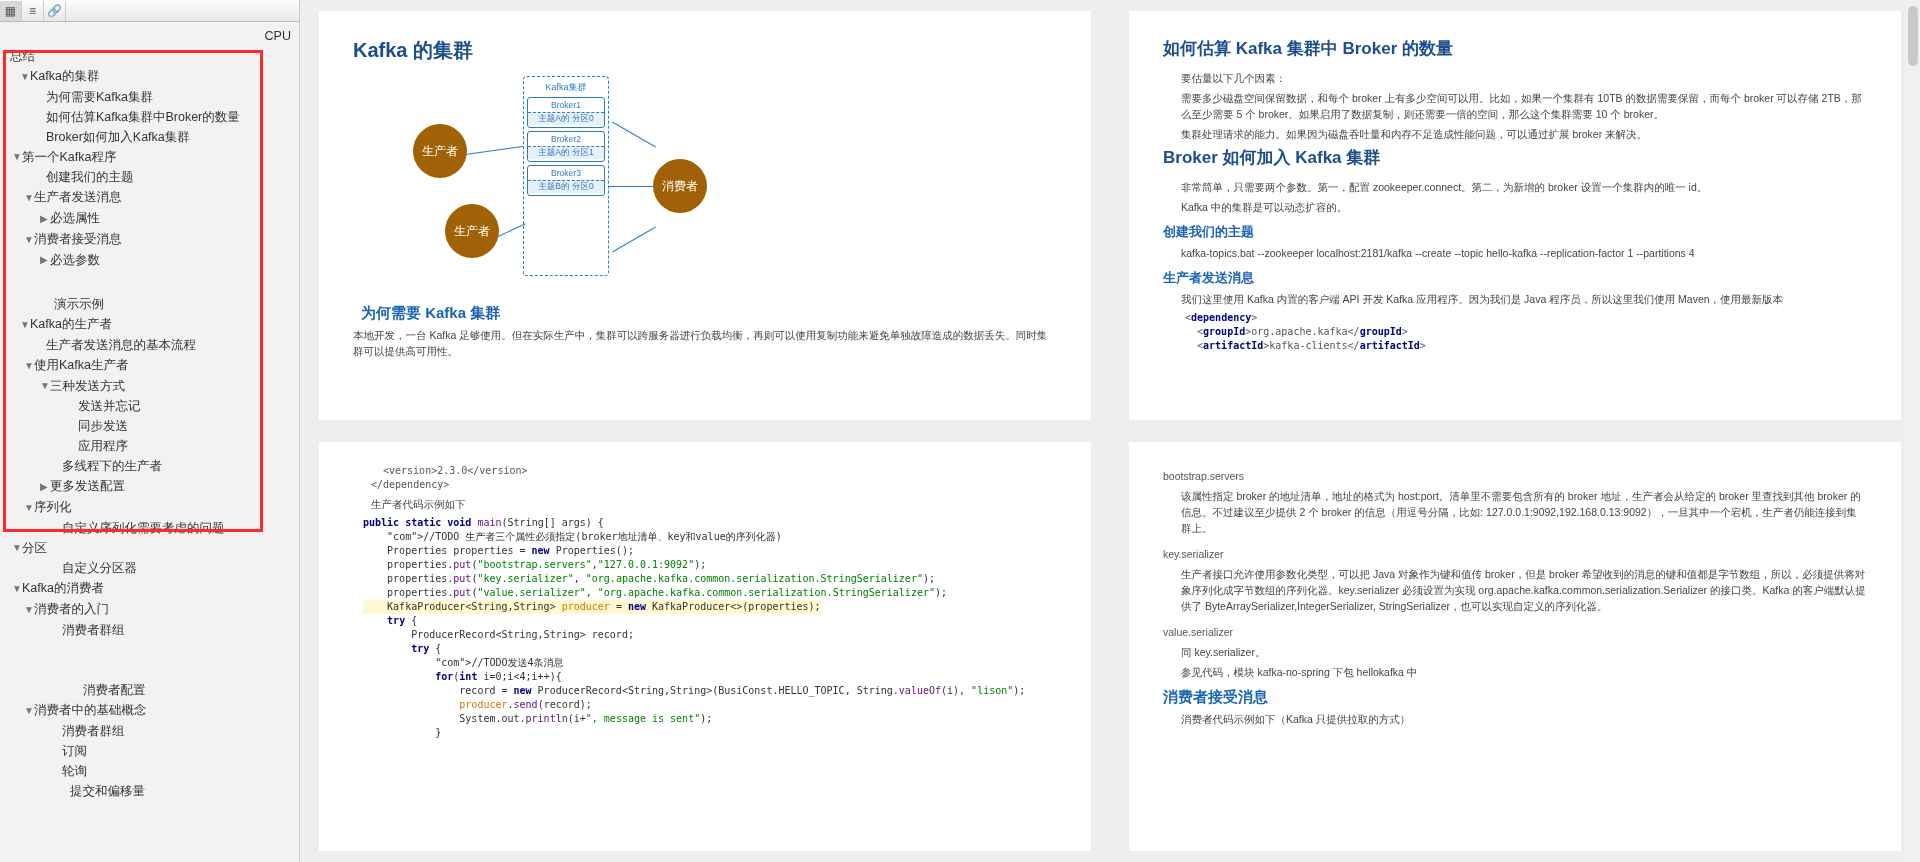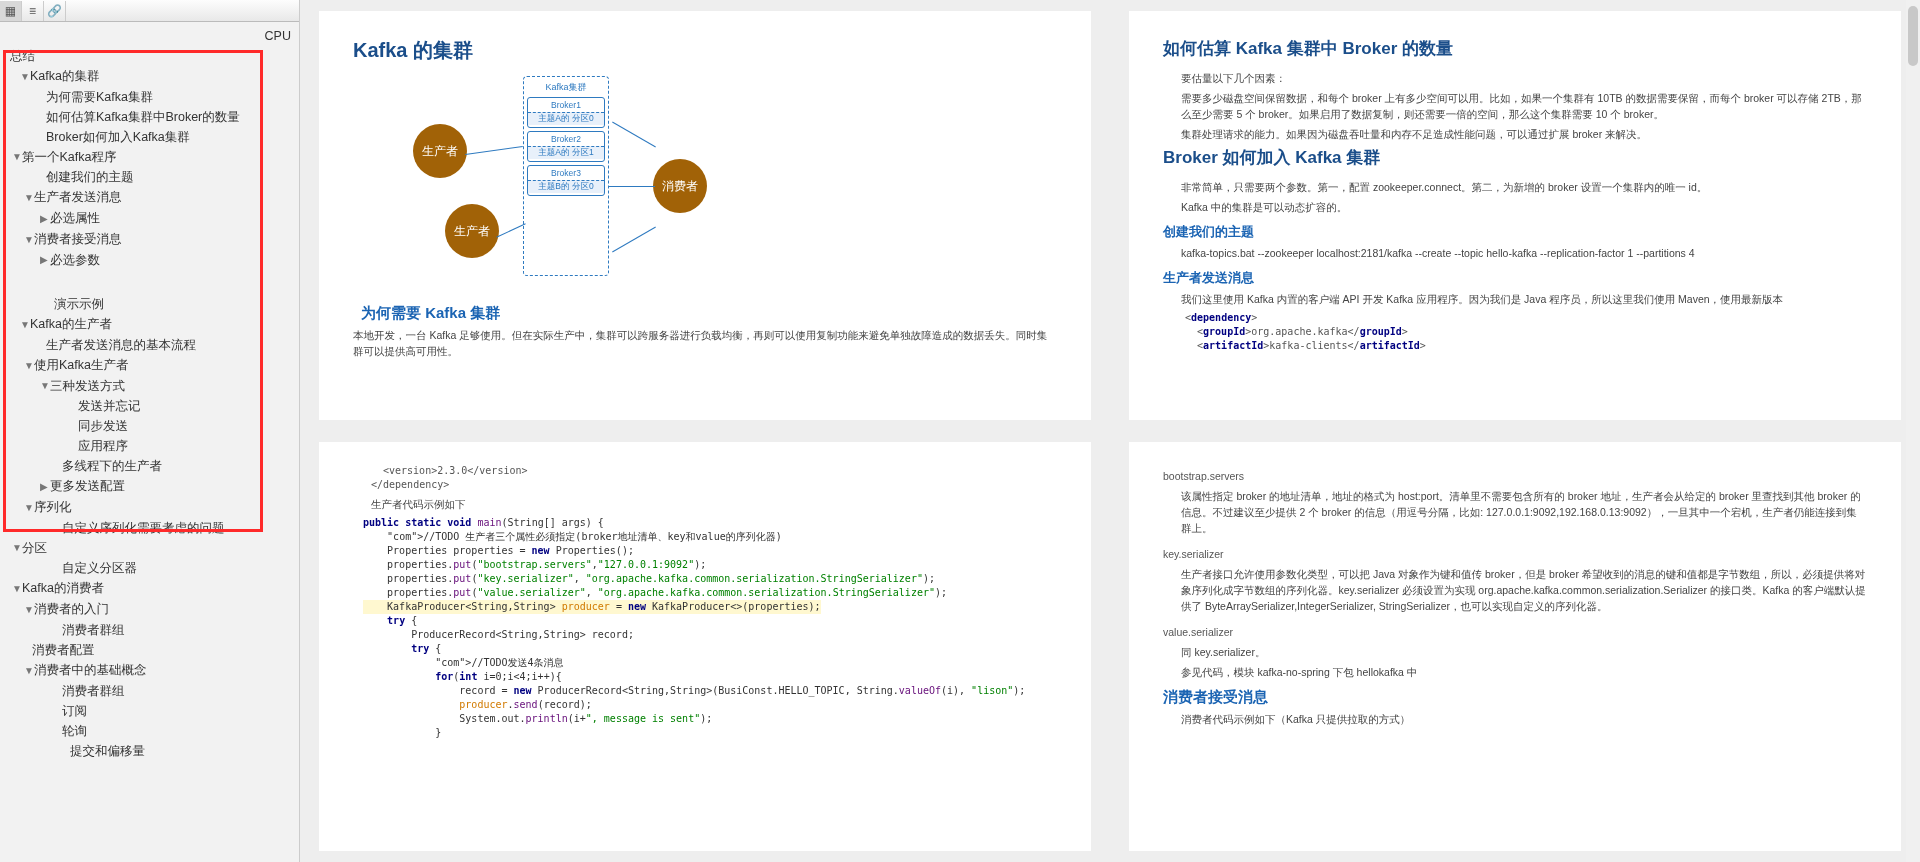--- a/index.html
+++ b/index.html
@@ -82,21 +82,21 @@
         <div class="item" style="padding-left: 68px;"><span class="arrow"></span><span>应用程序</span></div>
         <div class="item" style="padding-left: 52px;"><span class="arrow"></span><span>多线程下的生产者</span></div>
         <div class="item" style="padding-left: 40px;"><span class="arrow">▶</span><span>更多发送配置</span></div>
         <div class="item" style="padding-left: 24px;"><span class="arrow">▼</span><span>序列化</span></div>
         <div class="item" style="padding-left: 52px;"><span class="arrow"></span><span>自定义序列化需要考虑的问题</span></div>
         <div class="item" style="padding-left: 12px;"><span class="arrow">▼</span><span>分区</span></div>
         <div class="item" style="padding-left: 52px;"><span class="arrow"></span><span>自定义分区器</span></div>
         <div class="item" style="padding-left: 12px;"><span class="arrow">▼</span><span>Kafka的消费者</span></div>
         <div class="item" style="padding-left: 24px;"><span class="arrow">▼</span><span>消费者的入门</span></div>
         <div class="item" style="padding-left: 52px;"><span class="arrow"></span><span>消费者群组</span></div>
-        <div class="item" style="padding-left: 22px;"><span class="arrow"></span><span>消费者配置</span></div>
+        <div class="item" style="padding-left: 73px; margin-top: 40px;"><span class="arrow"></span><span>消费者配置</span></div>
         <div class="item" style="padding-left: 24px;"><span class="arrow">▼</span><span>消费者中的基础概念</span></div>
         <div class="item" style="padding-left: 52px;"><span class="arrow"></span><span>消费者群组</span></div>
         <div class="item" style="padding-left: 52px;"><span class="arrow"></span><span>订阅</span></div>
         <div class="item" style="padding-left: 52px;"><span class="arrow"></span><span>轮询</span></div>
         <div class="item" style="padding-left: 60px;"><span class="arrow"></span><span>提交和偏移量</span></div>
       </div>
     <div class="redbox" style="top:50px;left:3px;width:260px;height:482px;"></div>
   </div>
 
   <div class="pages">

